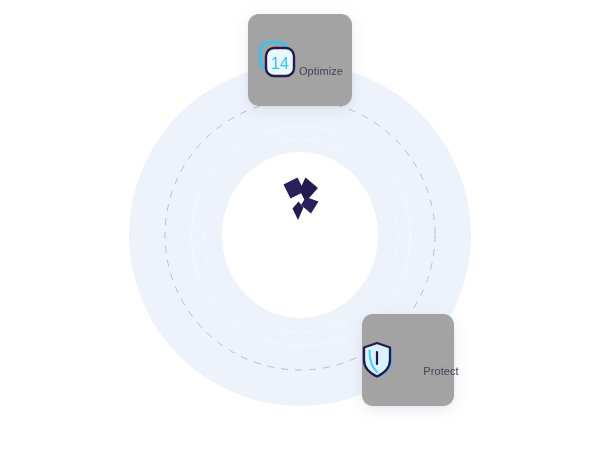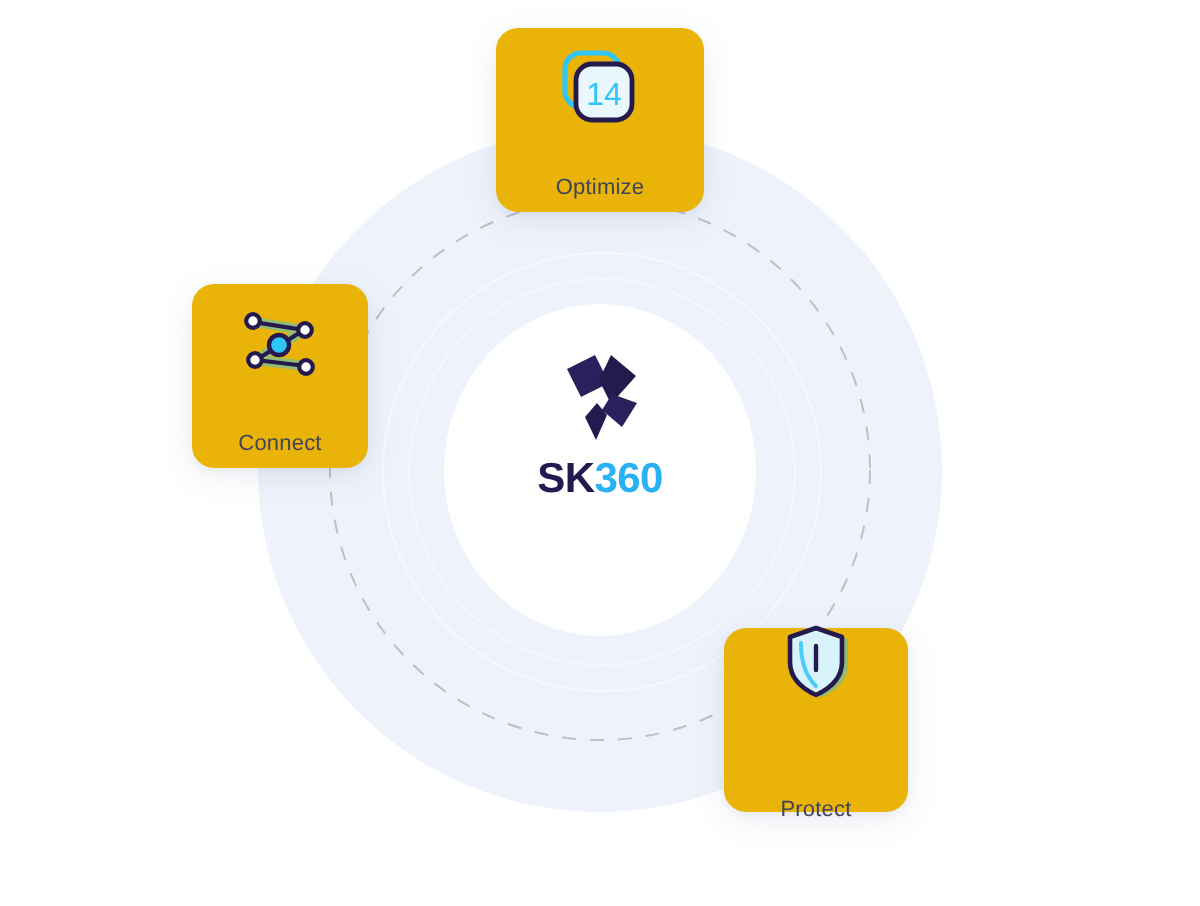--- a/index.html
+++ b/index.html
@@ -95,25 +95,24 @@
     letter-spacing: -0.3px;
     line-height: 1;
     white-space: nowrap;
   }
   .logo-sk { color: #231a50; }
   .logo-360 { color: #29b0f5; }
 
   
   .card {
     position: absolute;
-    background: #eab308;
+    background: #a3a3a3;
     border-radius: 11px;
     box-shadow: 0 4px 16px rgba(90,110,150,0.13), 0 1px 3px rgba(90,110,150,0.07);
     display: flex;
-    flex-direction: column;
     align-items: center;
     justify-content: center;
     text-align: center;
   }
   .card .icon-wrap {
     height: 46px;
     display: flex;
     align-items: center;
     justify-content: center;
   }
@@ -178,58 +177,33 @@
     <svg class="logo-mark" viewBox="0 0 52 48">
 
       <path d="M23.5 2.5 L30.5 16.5 L16.5 23.5 L9.5 9.5 Z" fill="#2b1f5c"></path>
 
       <path d="M31.5 2.5 L44 13 L31.5 27 L25.5 15 Z" fill="#241a4e"></path>
 
       <path d="M32 22 L44.5 26.5 L37 38.5 L27 30 Z" fill="#2b1f5c"></path>
 
       <path d="M24.5 26.5 L29.5 32.5 L24 45 L18.5 33.5 Z" fill="#241a4e"></path>
     </svg>
-    <div class="logo-word">
-      <span class="logo-sk">SK</span><span class="logo-360">360</span>
-    </div>
   </div>
 
   <div class="card" id="card-optimize">
     <div class="icon-wrap">
       <svg width="42" height="42" viewBox="0 0 42 42">
         <rect x="3.5" y="3.5" width="27" height="27" rx="8" ry="8" fill="none" stroke="#2fc6f7" stroke-width="2.6"></rect>
         <rect x="9" y="9" width="28" height="28" rx="8" ry="8" fill="#eaf8fe" stroke="#241a4e" stroke-width="2.4"></rect>
         <text x="23" y="29.5" text-anchor="middle" font-family="'Liberation Sans', sans-serif" font-size="16" font-weight="500" fill="#2fc6f7">14</text>
       </svg>
     </div>
     <div class="card-label">Optimize</div>
   </div>
 
-  <div class="card" id="card-connect">
-    <div class="icon-wrap">
-      <svg width="44" height="40" viewBox="0 0 44 40">
-        <g stroke="#2fc6f7" stroke-width="5" fill="none" opacity="0.45" stroke-linecap="round">
-          <path d="M9 9 L34 13"></path>
-          <path d="M34 13 L10 28"></path>
-          <path d="M10 28 L35 31"></path>
-        </g>
-        <g stroke="#241a4e" stroke-width="2.1" fill="none" stroke-linecap="round">
-          <path d="M9 9 L34 13"></path>
-          <path d="M34 13 L10 28"></path>
-          <path d="M10 28 L35 31"></path>
-        </g>
-        <circle cx="8.5" cy="8.5" r="3.4" fill="#ffffff" stroke="#241a4e" stroke-width="2.1"></circle>
-        <circle cx="34.5" cy="13" r="3.4" fill="#ffffff" stroke="#241a4e" stroke-width="2.1"></circle>
-        <circle cx="9.5" cy="28" r="3.4" fill="#ffffff" stroke="#241a4e" stroke-width="2.1"></circle>
-        <circle cx="35" cy="31.5" r="3.4" fill="#ffffff" stroke="#241a4e" stroke-width="2.1"></circle>
-        <circle cx="21.5" cy="20.5" r="5" fill="#2fc6f7" stroke="#241a4e" stroke-width="2.2"></circle>
-      </svg>
-    </div>
-    <div class="card-label">Connect</div>
-  </div>
 
 
 
 
   <div class="card" id="card-protect">
     <div class="icon-wrap">
       <svg width="40" height="42" viewBox="0 0 40 42">
 
         <path d="M23 5 L36 9.5 L36 22 Q36 32.5 23 38.5 Q10 32.5 10 22 L10 9.5 Z" fill="#2fc6f7" opacity="0.45"></path>
 

